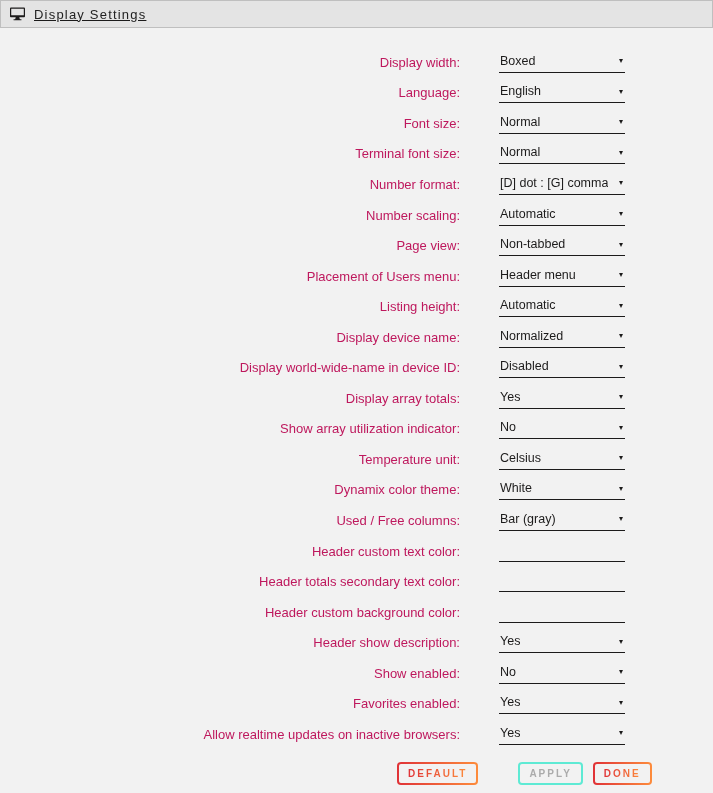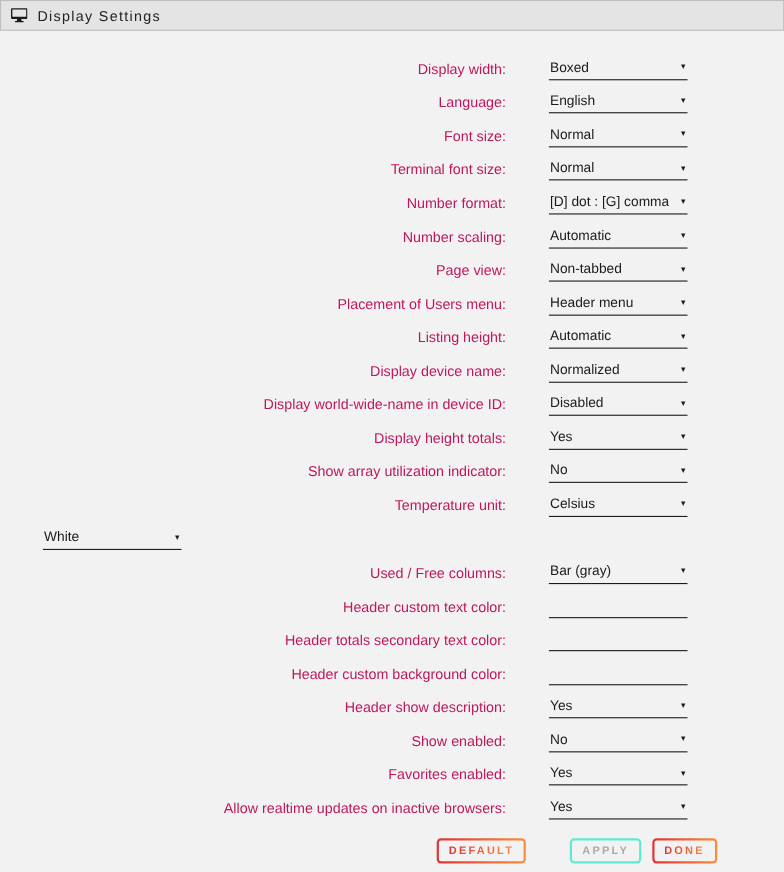--- a/index.html
+++ b/index.html
@@ -12,20 +12,21 @@
   }
   
   .titlebar {
     box-sizing: border-box;
     height: 28px;
     background: #e4e4e4;
     border: 1px solid #bfbfbf;
     display: flex;
     align-items: center;
     padding-left: 9px;
+    text-decoration: underline;
   }
   .titlebar .icon { display: flex; align-items: center; margin-right: 9px; }
   .titlebar .title {
     font-size: 13px;
     letter-spacing: 1.2px;
     color: #222;
   }
   
   .form { padding-top: 19px; }
   .row {
@@ -189,41 +190,42 @@
       </div>
     </div>
     <div class="row">
       <div class="label">Display world-wide-name in device ID:</div>
       <div class="control select">
         <span class="value">Disabled</span>
         <span class="arrow">▾</span>
       </div>
     </div>
     <div class="row">
-      <div class="label">Display height totals:</div>
+      <div class="label">Display array totals:</div>
       <div class="control select">
         <span class="value">Yes</span>
         <span class="arrow">▾</span>
       </div>
     </div>
     <div class="row">
       <div class="label">Show array utilization indicator:</div>
       <div class="control select">
         <span class="value">No</span>
         <span class="arrow">▾</span>
       </div>
     </div>
     <div class="row">
       <div class="label">Temperature unit:</div>
       <div class="control select">
         <span class="value">Celsius</span>
         <span class="arrow">▾</span>
       </div>
     </div>
     <div class="row">
+      <div class="label">Dynamix color theme:</div>
       <div class="control select">
         <span class="value">White</span>
         <span class="arrow">▾</span>
       </div>
     </div>
     <div class="row">
       <div class="label">Used / Free columns:</div>
       <div class="control select">
         <span class="value">Bar (gray)</span>
         <span class="arrow">▾</span>

